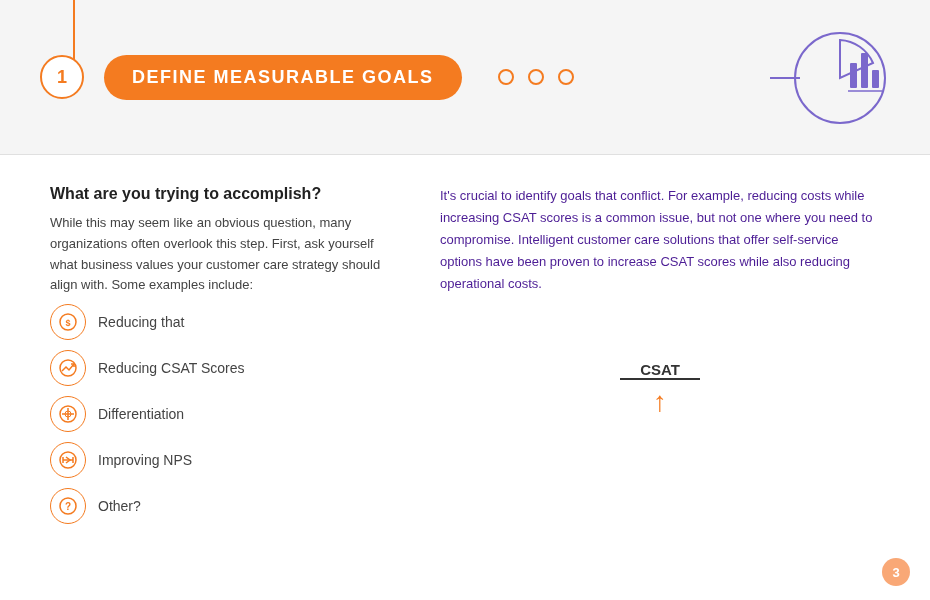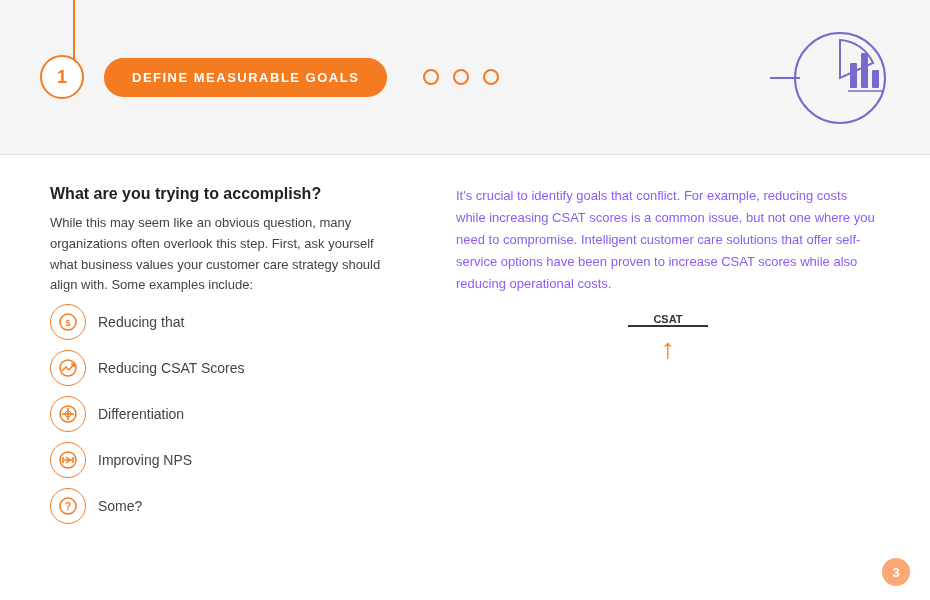--- a/index.html
+++ b/index.html
@@ -52,21 +52,21 @@
       background: #fff;
       flex-shrink: 0;
     }
 
     .step-button {
       background: #f47b20;
       color: #fff;
       border: none;
       border-radius: 25px;
       padding: 12px 28px;
-      font-size: 13px;
+      font-size: 18px;
       font-weight: bold;
       letter-spacing: 1.5px;
       text-transform: uppercase;
       cursor: pointer;
     }
 
     .step-dots {
       display: flex;
       gap: 14px;
       margin-left: 16px;
@@ -93,21 +93,21 @@
 
     .header-icon-svg {
       width: 140px;
       height: 140px;
     }
 
     
     .main {
       padding: 30px 50px 20px 50px;
       display: flex;
-      gap: 56px;
+      gap: 40px;
       justify-content: space-between;
     }
 
     .left-col {
       flex: 0 0 350px;
     }
 
     .right-col {
       flex: 1;
     }
@@ -150,47 +150,48 @@
       align-items: center;
       justify-content: center;
       flex-shrink: 0;
       color: #f47b20;
       font-size: 16px;
     }
 
     
     .right-body {
       font-size: 13px;
-      color: #8b5cf6;
+      color: #4c1d95;
       line-height: 1.7;
-      margin-bottom: 18px;
+      margin-bottom: 46px;
     }
 
     .metrics-row {
       display: flex;
       gap: 60px;
       justify-content: center;
       align-items: flex-start;
       margin-top: 10px;
     }
 
     .metric-item {
       display: flex;
       flex-direction: column;
       align-items: center;
       gap: 8px;
     }
 
     .metric-label {
-      font-size: 11px;
+      font-size: 15px;
       font-weight: bold;
       color: #333;
       border-bottom: 2px solid #333;
       width: 80px;
       text-align: center;
+      margin-top: 20px;
     }
 
     .metric-arrow-up {
       color: #f47b20;
       font-size: 28px;
       font-weight: bold;
       line-height: 1;
     }
 
     .metric-arrow-down {
@@ -302,21 +303,21 @@
         <span>Improving NPS</span>
       </li>
 
       <li class="list-item">
         <div class="list-icon">
           <svg width="20" height="20" viewBox="0 0 20 20" fill="none">
             <circle cx="10" cy="10" r="8" stroke="#f47b20" stroke-width="1.5" fill="none"></circle>
             <text x="10" y="14" text-anchor="middle" font-size="10" fill="#f47b20" font-weight="bold">?</text>
           </svg>
         </div>
-        <span>Some?</span>
+        <span>Other?</span>
       </li>
 
     </ul>
   </div>
 
   <div class="right-col">
     <p class="right-body">It's crucial to identify goals that conflict. For example, reducing costs while increasing CSAT scores is a common issue, but not one where you need to compromise. Intelligent customer care solutions that offer self-service options have been proven to increase CSAT scores while also reducing operational costs.</p>
     <div class="metrics-row">
       <div class="metric-item">
         <div class="metric-label">CSAT</div>

